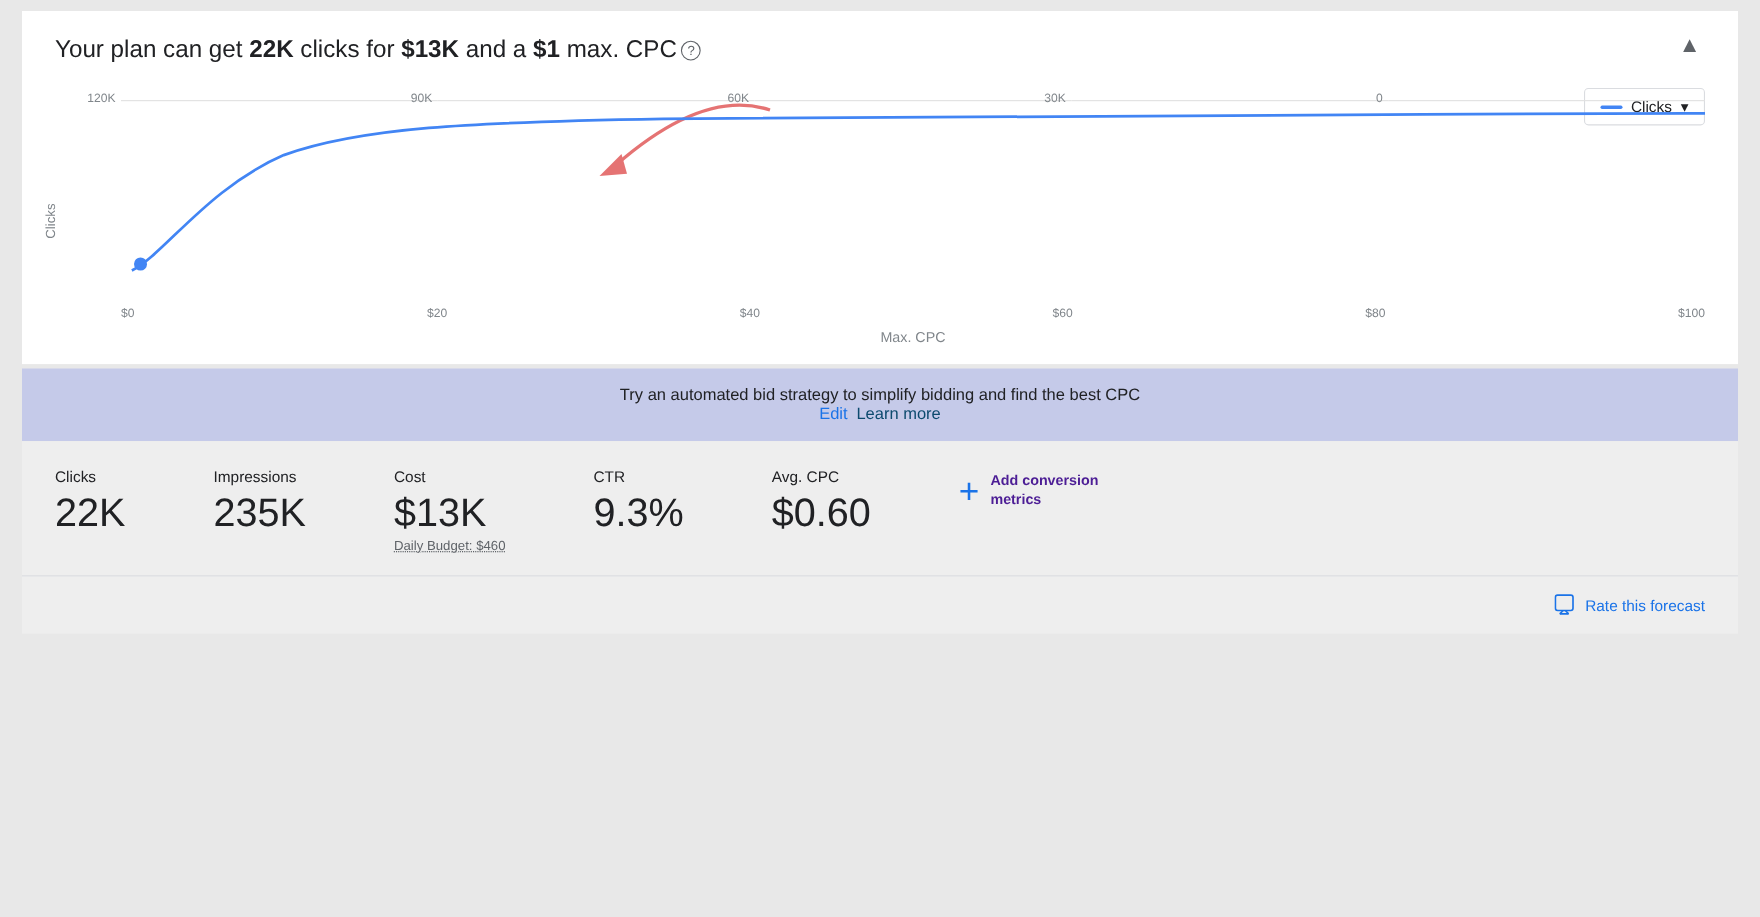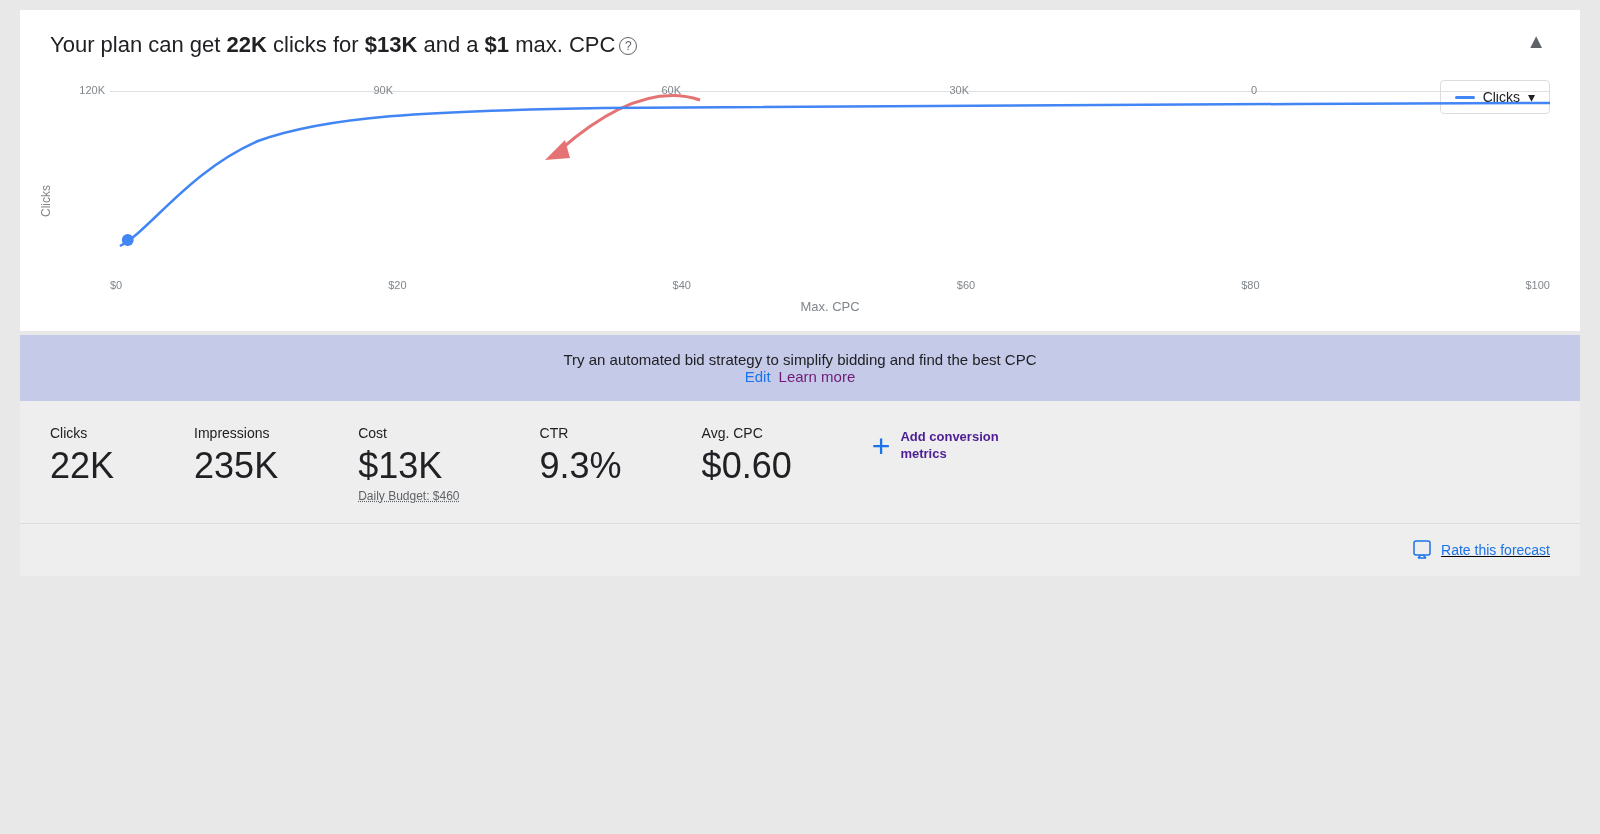--- a/index.html
+++ b/index.html
@@ -206,21 +206,21 @@
     .banner-edit {
       font-size: 15px;
       color: #1a73e8;
       cursor: pointer;
       font-weight: 500;
       text-decoration: none;
     }
 
     .banner-learn {
       font-size: 15px;
-      color: #701a75;
+      color: #0c4a6e;
       cursor: pointer;
       font-weight: 500;
       text-decoration: none;
     }
 
     
     .metrics-section {
       background: #eeeeee;
       padding: 24px 30px 20px 30px;
     }
@@ -276,21 +276,20 @@
       line-height: 1.3;
     }
 
     
     .footer-section {
       background: #eeeeee;
       padding: 16px 30px;
       display: flex;
       justify-content: flex-end;
       border-top: 1px solid #dadce0;
-      text-decoration: underline;
     }
 
     .rate-forecast {
       display: flex;
       align-items: center;
       gap: 8px;
       color: #1a73e8;
       font-size: 14px;
       cursor: pointer;
     }

